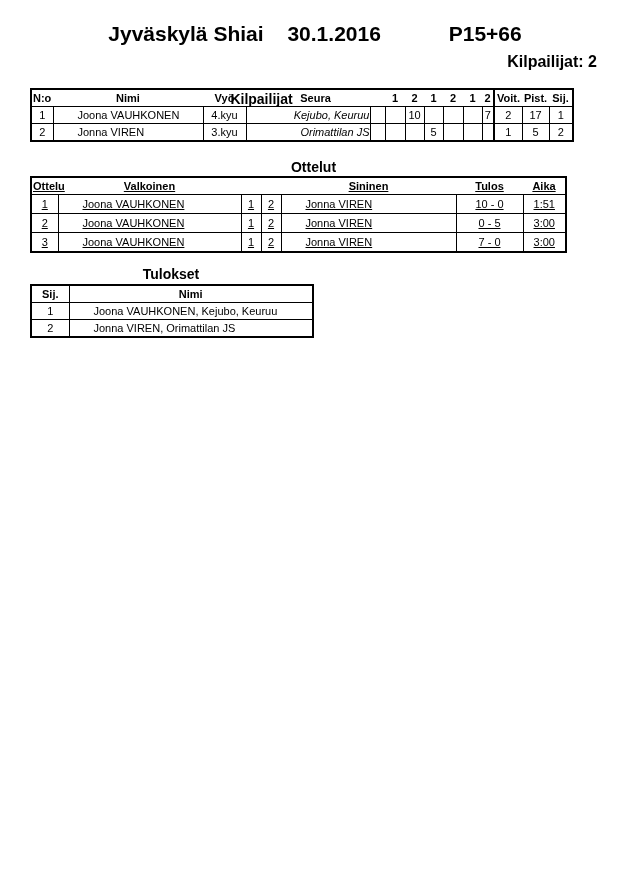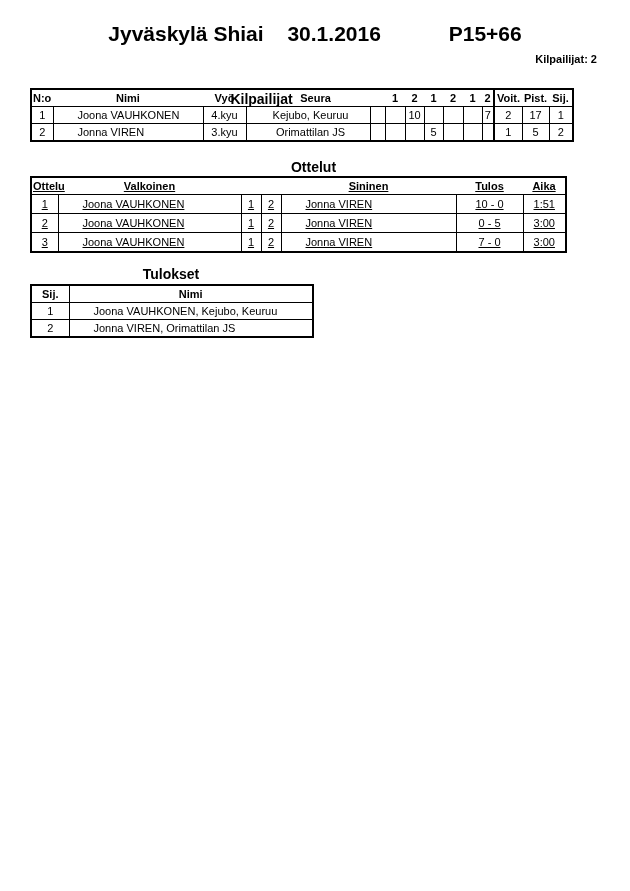--- a/index.html
+++ b/index.html
@@ -8,21 +8,21 @@
   .doc-title{
     position:absolute;top:22px;left:0;width:630px;text-align:center;
     font-size:21px;font-weight:bold;white-space:nowrap;
   }
   .doc-title span{display:inline-block;}
   .t-date{margin-left:18px;}
   .t-cat{margin-left:62px;}
 
   .count{
     position:absolute;top:53px;left:0;width:597px;text-align:right;
-    font-size:11px;font-weight:bold;
+    font-size:16px;font-weight:bold;
   }
 
   .sec{position:absolute;font-size:14px;font-weight:bold;text-align:center;}
   #h-kilpailijat{top:67px;left:30px;width:463px;margin-top:24px;}
   #h-ottelut{top:159px;left:46px;width:535px;}
   #h-tulokset{top:266px;left:30px;width:282px;}
 
   table{
     position:absolute;left:30px;border-collapse:collapse;table-layout:fixed;
     border:2px solid #000;font-size:11px;
@@ -31,21 +31,21 @@
   #t-ottelut{top:176px;width:535px;text-decoration:underline;}
   #t-tulokset{top:284px;width:282px;}
 
   th,td{padding:0;white-space:nowrap;height:16px;line-height:16px;font-size:11px;}
   thead th{border:0;border-bottom:1px solid #000;font-weight:bold;text-align:center;overflow:visible;}
   tbody td{border:1px solid #000;text-align:center;overflow:hidden;}
   #t-ottelut tbody td{height:18px;line-height:18px;}
   #t-tulokset thead th{border:1px solid #000;}
 
   td.l{text-align:left;padding-left:24px;}
-  td.l5{text-align:center;padding-left:5px;}
+  td.l5{text-align:right;padding-left:5px;font-style:italic;}
   th.hl{text-align:left;padding-left:1px;}
   .sep{border-left:2px solid #000 !important;}
 </style>
 </head>
 <body>
 
 <div class="doc-title">
   <span>Jyväskylä Shiai</span>
   <span class="t-date">30.1.2016</span>
   <span class="t-cat">P15+66</span>

